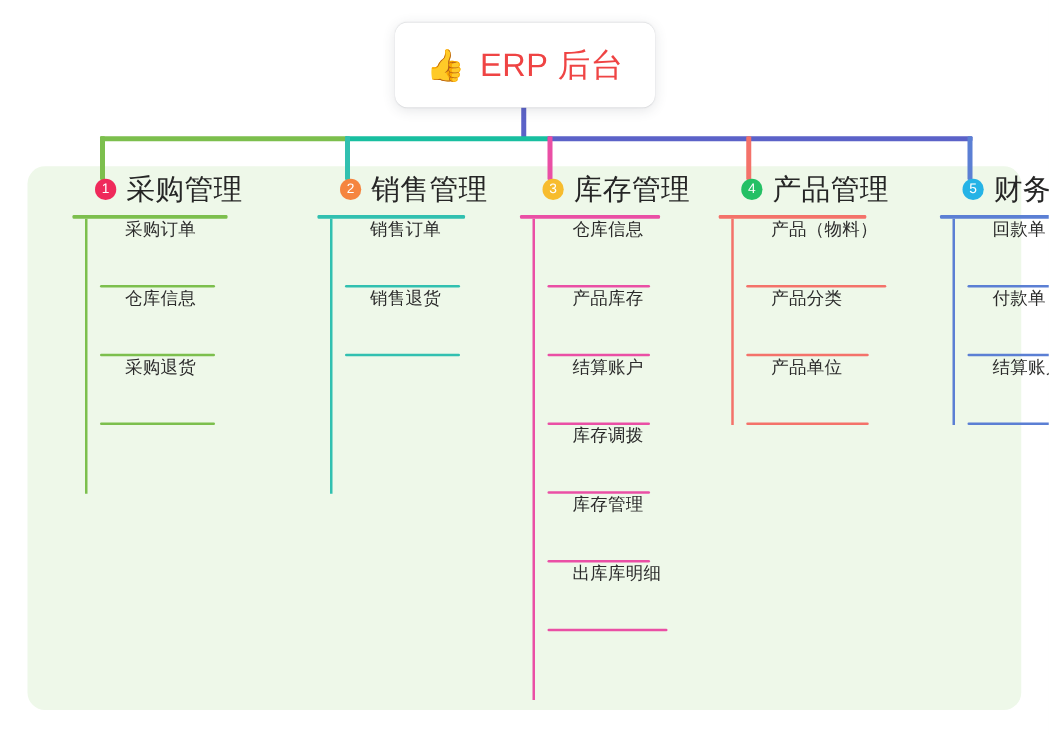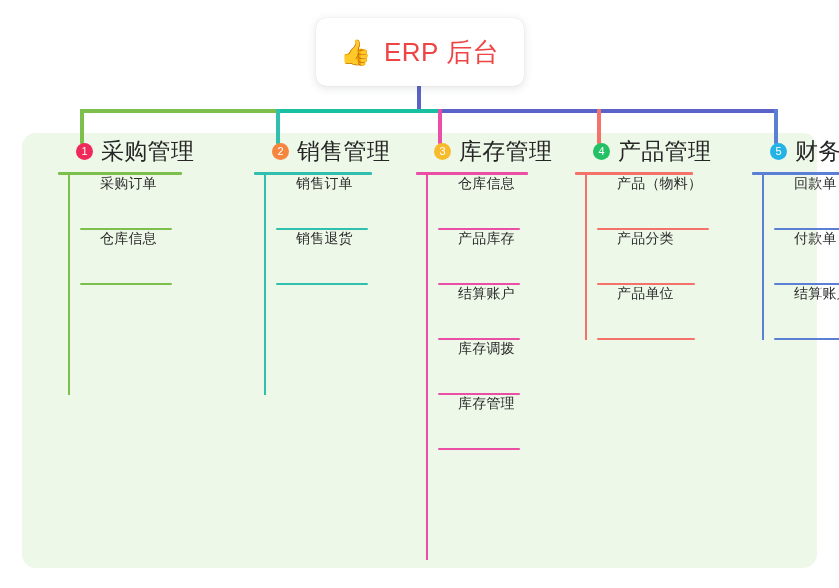--- a/index.html
+++ b/index.html
@@ -201,20 +201,24 @@
       <div class="col-body">
         <div class="trunk" style="background: rgb(124, 191, 77); height: 220px;"></div>
         <div class="leaf">
           <span class="leaf-text">采购订单</span>
           <div class="leaf-underline" style="background: rgb(124, 191, 77); width: 92px;"></div>
         </div>
         <div class="leaf">
           <span class="leaf-text">仓库信息</span>
           <div class="leaf-underline" style="background: rgb(124, 191, 77); width: 92px;"></div>
         </div>
+        <div class="leaf">
+          <span class="leaf-text">采购退货</span>
+          <div class="leaf-underline" style="background: rgb(124, 191, 77); width: 92px;"></div>
+        </div>
       </div>
     </div>
     <div class="column" style="left: 232px;">
       <div class="col-head">
         <span class="badge" style="background: rgb(245, 133, 63);">2</span>
         <span class="col-title">销售管理</span>
       </div>
       <div class="col-underline" style="background: rgb(49, 192, 176); width: 118px;"></div>
       <div class="col-body">
         <div class="trunk" style="background: rgb(49, 192, 176); height: 220px;"></div>
@@ -249,20 +253,24 @@
           <div class="leaf-underline" style="background: rgb(234, 79, 165); width: 82px;"></div>
         </div>
         <div class="leaf">
           <span class="leaf-text">库存调拨</span>
           <div class="leaf-underline" style="background: rgb(234, 79, 165); width: 82px;"></div>
         </div>
         <div class="leaf">
           <span class="leaf-text">库存管理</span>
           <div class="leaf-underline" style="background: rgb(234, 79, 165); width: 82px;"></div>
         </div>
+        <div class="leaf">
+          <span class="leaf-text">出库库明细</span>
+          <div class="leaf-underline" style="background: rgb(234, 79, 165); width: 96px;"></div>
+        </div>
       </div>
     </div>
     <div class="column" style="left: 553px;">
       <div class="col-head">
         <span class="badge" style="background: rgb(36, 192, 101);">4</span>
         <span class="col-title">产品管理</span>
       </div>
       <div class="col-underline" style="background: rgb(244, 114, 106); width: 118px;"></div>
       <div class="col-body">
         <div class="trunk" style="background: rgb(244, 114, 106); height: 165px;"></div>

